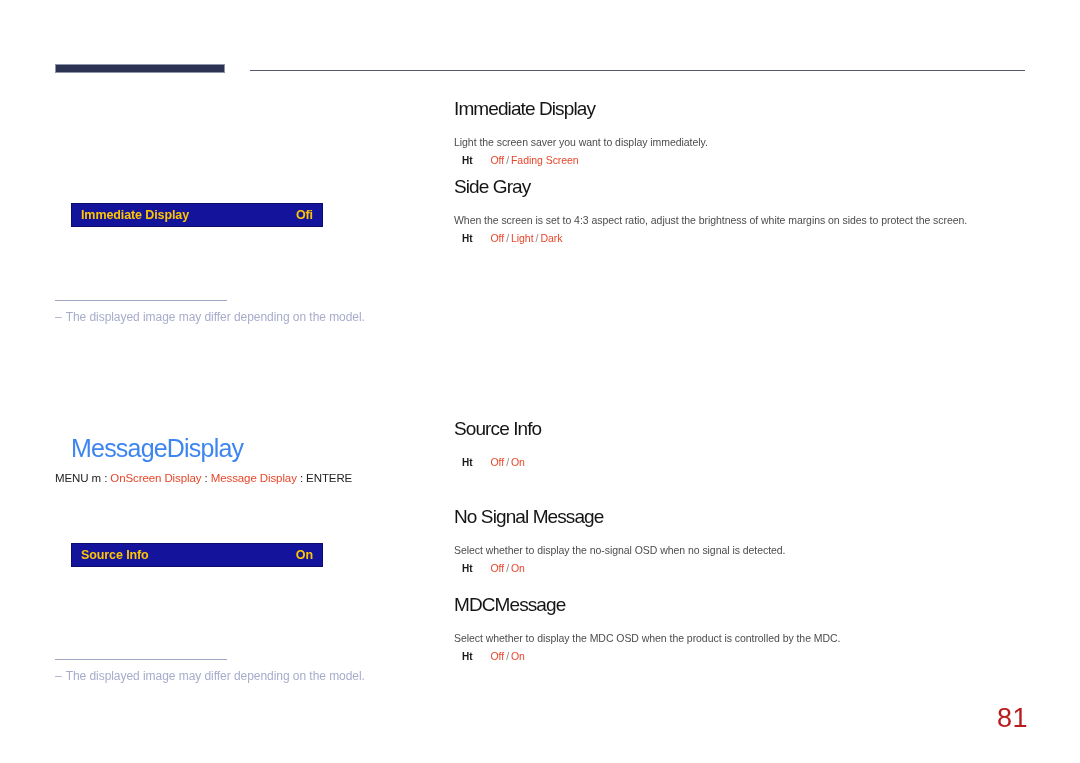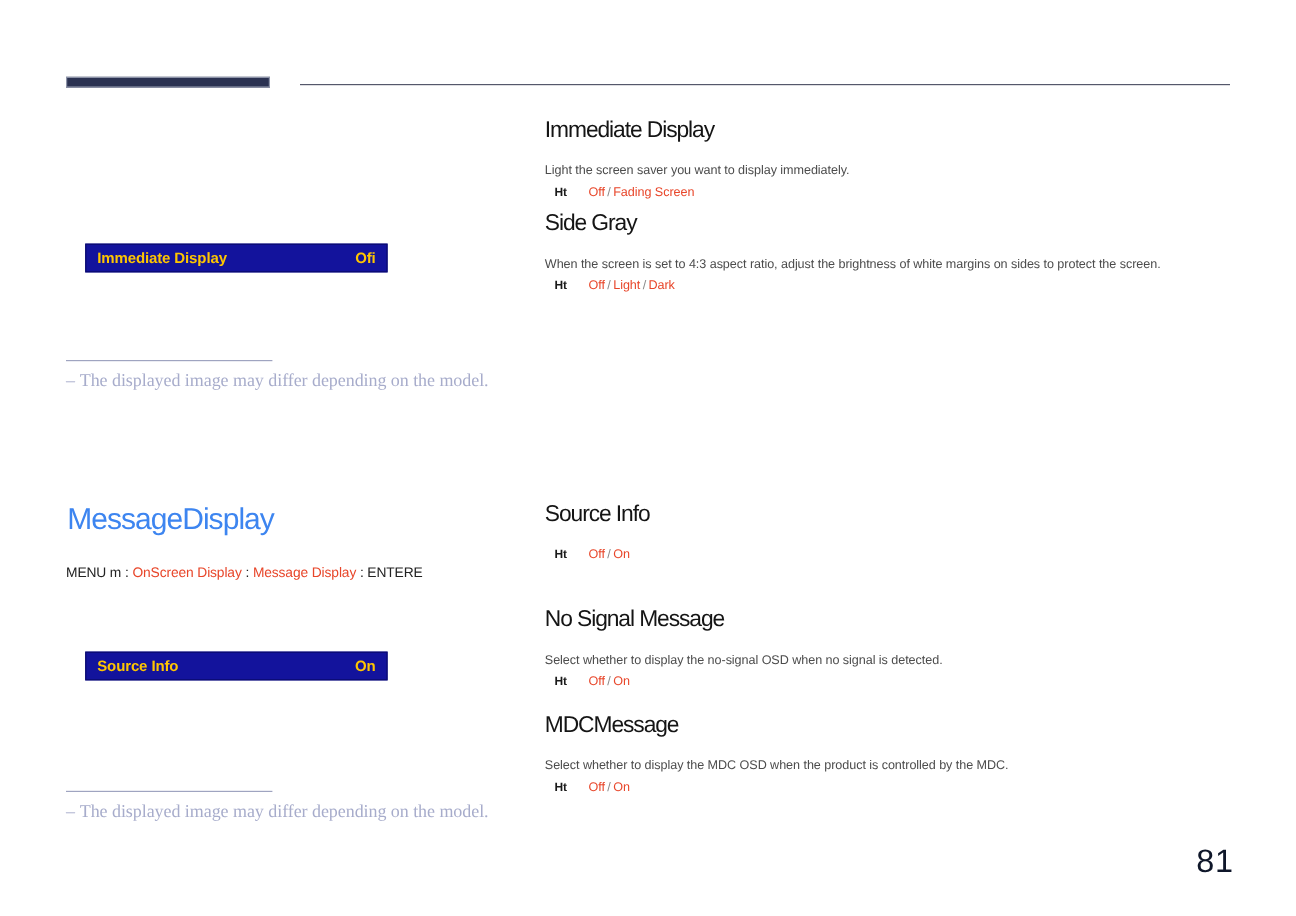--- a/index.html
+++ b/index.html
@@ -59,38 +59,37 @@
   .note-block { position: absolute; left: 55px; width: 340px; }
   #note-1 { top: 300px; }
   #note-2 { top: 659px; }
   .note-rule {
     width: 172px;
     height: 1px;
     background: #9fa4c0;
     margin-bottom: 9px;
   }
   .note-text {
-    font-size: 15px;
+    font-size: 12px;
     color: #a7accb;
     letter-spacing: -0.05px;
     white-space: nowrap;
-    font-family: Liberation Serif, serif;
   }
   .note-dash { margin-right: 4px; }
 
   
   .sec-title {
     position: absolute;
     left: 55px;
     top: 418px;
     font-size: 25px;
     color: #3d85f0;
     font-weight: normal;
     letter-spacing: -0.8px;
-    margin: 1px;
+    margin: 16px;
     text-align: right;
   }
   .breadcrumb {
     position: absolute;
     left: 55px;
     top: 472px;
     font-size: 11.5px;
     color: #222222;
     letter-spacing: -0.1px;
     white-space: nowrap;
@@ -143,21 +142,21 @@
   #t-source    { top: 334px; }
   #t-nosignal  { top: 422px; }
   #t-mdc       { top: 510px; }
 
   
   .pageno {
     position: absolute;
     right: 52px;
     top: 703px;
     font-size: 27px;
-    color: #0f172a;
+    color: #b91c1c;
     letter-spacing: 0.5px;
   }
 </style>
 </head>
 <body>
 
 <div class="hdr-bar"></div>
 <div class="hdr-rule"></div>
 
 <div class="osd-bar" id="osd-immediate">

